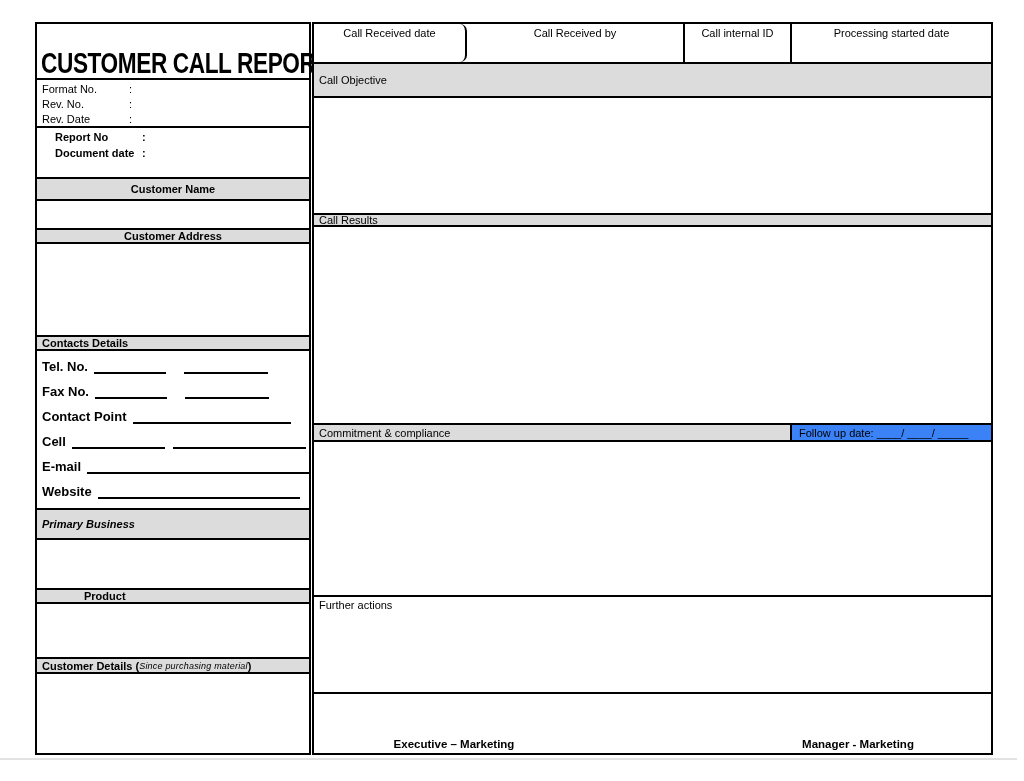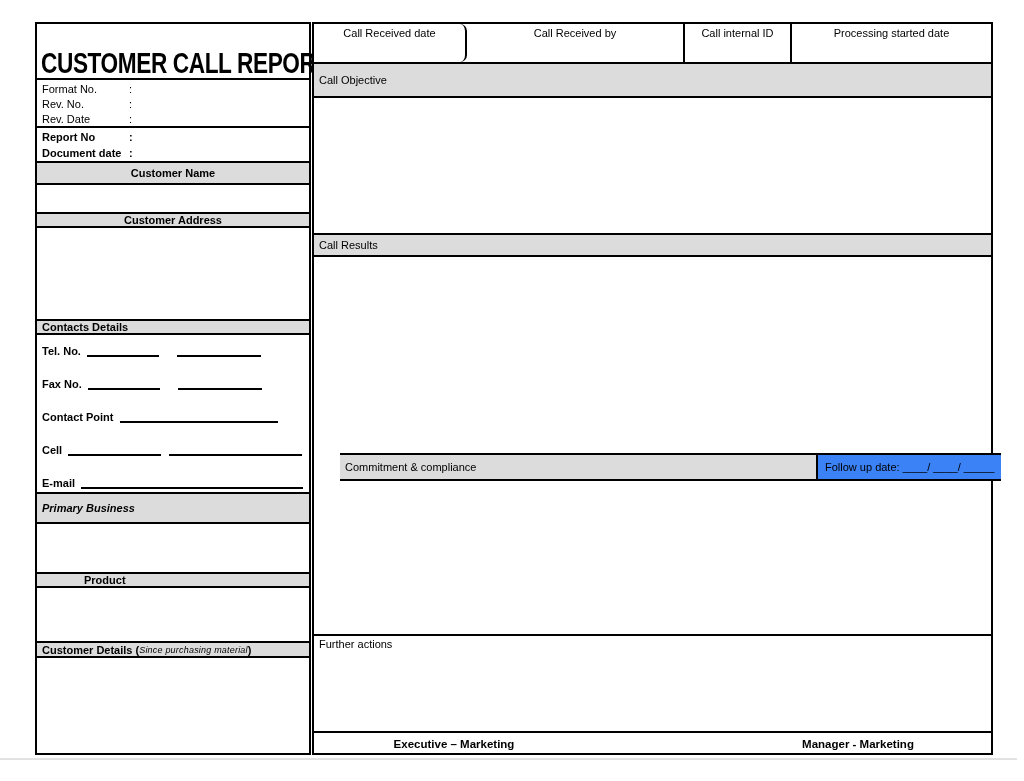--- a/index.html
+++ b/index.html
@@ -31,37 +31,37 @@
     font-size: 11px; font-weight: bold; color: #8e8e8e; letter-spacing: .3px;
   }
   .page-title {
     position: absolute; left: 4px; top: 23px;
     font-size: 29px; font-weight: bold; letter-spacing: -0.5px;
     white-space: nowrap; transform: scaleX(0.78); transform-origin: left center;
   }
   .meta-block { height: 48px; border-top: 2px solid #000; padding: 2px 0 0 5px; flex: 0 0 auto; }
   .meta-row { display: flex; font-size: 11px; line-height: 15px; }
   .meta-row .m-label { width: 87px; }
-  .report-block { height: 35px; border-top: 2px solid #000; padding: 1px 0 0 5px; flex: 0 0 auto; }
+  .report-block { height: 51px; border-top: 2px solid #000; padding: 1px 0 0 18px; flex: 0 0 auto; }
   .report-row { display: flex; font-size: 11px; font-weight: bold; line-height: 16px; }
   .report-row .m-label { width: 87px; }
 
   .bar {
     background: #dcdcdc;
     border-top: 2px solid #000; border-bottom: 2px solid #000;
     font-size: 11px; font-weight: bold;
     display: flex; align-items: center;
     padding: 0 5px; flex: 0 0 auto;
   }
   .bar.center { justify-content: center; }
   .blank { flex: 0 0 auto; }
   .grow { flex: 1 1 auto; }
 
   .contacts { height: 157px; padding: 10px 0 0 5px; flex: 0 0 auto; }
-  .c-row { display: flex; align-items: flex-start; font-size: 11px; font-weight: bold; height: 13px; margin-bottom: 20px; }
+  .c-row { display: flex; align-items: flex-end; font-size: 13px; font-weight: bold; height: 13px; margin-bottom: 12px; }
   .fl { display: inline-block; border-bottom: 2px solid #000; height: 12px; }
   .note-italic { font-style: italic; font-weight: normal; font-size: 9px; letter-spacing: .2px; }
 
   
   .hdr-row { height: 38px; display: flex; flex: 0 0 auto; }
   .hdr-cell {
     font-size: 11px; text-align: center; padding-top: 3px;
     border-right: 2px solid #000;
   }
   .hdr-cell:last-child { border-right: none; }
@@ -69,21 +69,21 @@
 
   .rbar {
     background: #dcdcdc;
     border-top: 2px solid #000; border-bottom: 2px solid #000;
     font-size: 11px; display: flex; align-items: center; padding: 0 5px;
     flex: 0 0 auto;
   }
   .rcontent { flex: 0 0 auto; background: #fff; }
   .h115 { height: 115px; } .h196 { height: 196px; } .h153 { height: 153px; }
 
-  .commit-row { height: 28px; display: flex; flex: 0 0 auto; padding-left: 26px; }
+  .commit-row { height: 19px; display: flex; flex: 0 0 auto; }
   .commit-bar {
     flex: 0 0 478px; background: #dcdcdc;
     border-top: 2px solid #000; border-bottom: 2px solid #000; border-right: 2px solid #000;
     font-size: 11px; display: flex; align-items: center; padding: 0 5px;
   }
   .followup {
     flex: 1; background: #3b82f6;
     border-top: 2px solid #000; border-bottom: 2px solid #000;
     font-size: 11px; display: flex; align-items: center; padding: 0 7px;
     white-space: nowrap;
@@ -205,21 +205,21 @@
       <span>Call internal ID</span>
     </div>
     <div class="hdr-cell hc4">
       <span>Processing started date</span>
     </div>
   </div>
 
   <div class="rbar" style="height:36px;">Call Objective</div>
   <div class="rcontent h115"></div>
 
-  <div class="rbar" style="height:24px;margin-top:20px;">Call Results</div>
+  <div class="rbar" style="height:14px;">Call Results</div>
   <div class="rcontent h196"></div>
 
   <div class="commit-row">
     <div class="commit-bar">Commitment &amp;  compliance</div>
     <div class="followup">Follow up date: ____/ ____/ _____</div>
   </div>
   <div class="rcontent h153"></div>
 
   <div class="further">
     <span>Further actions</span>

